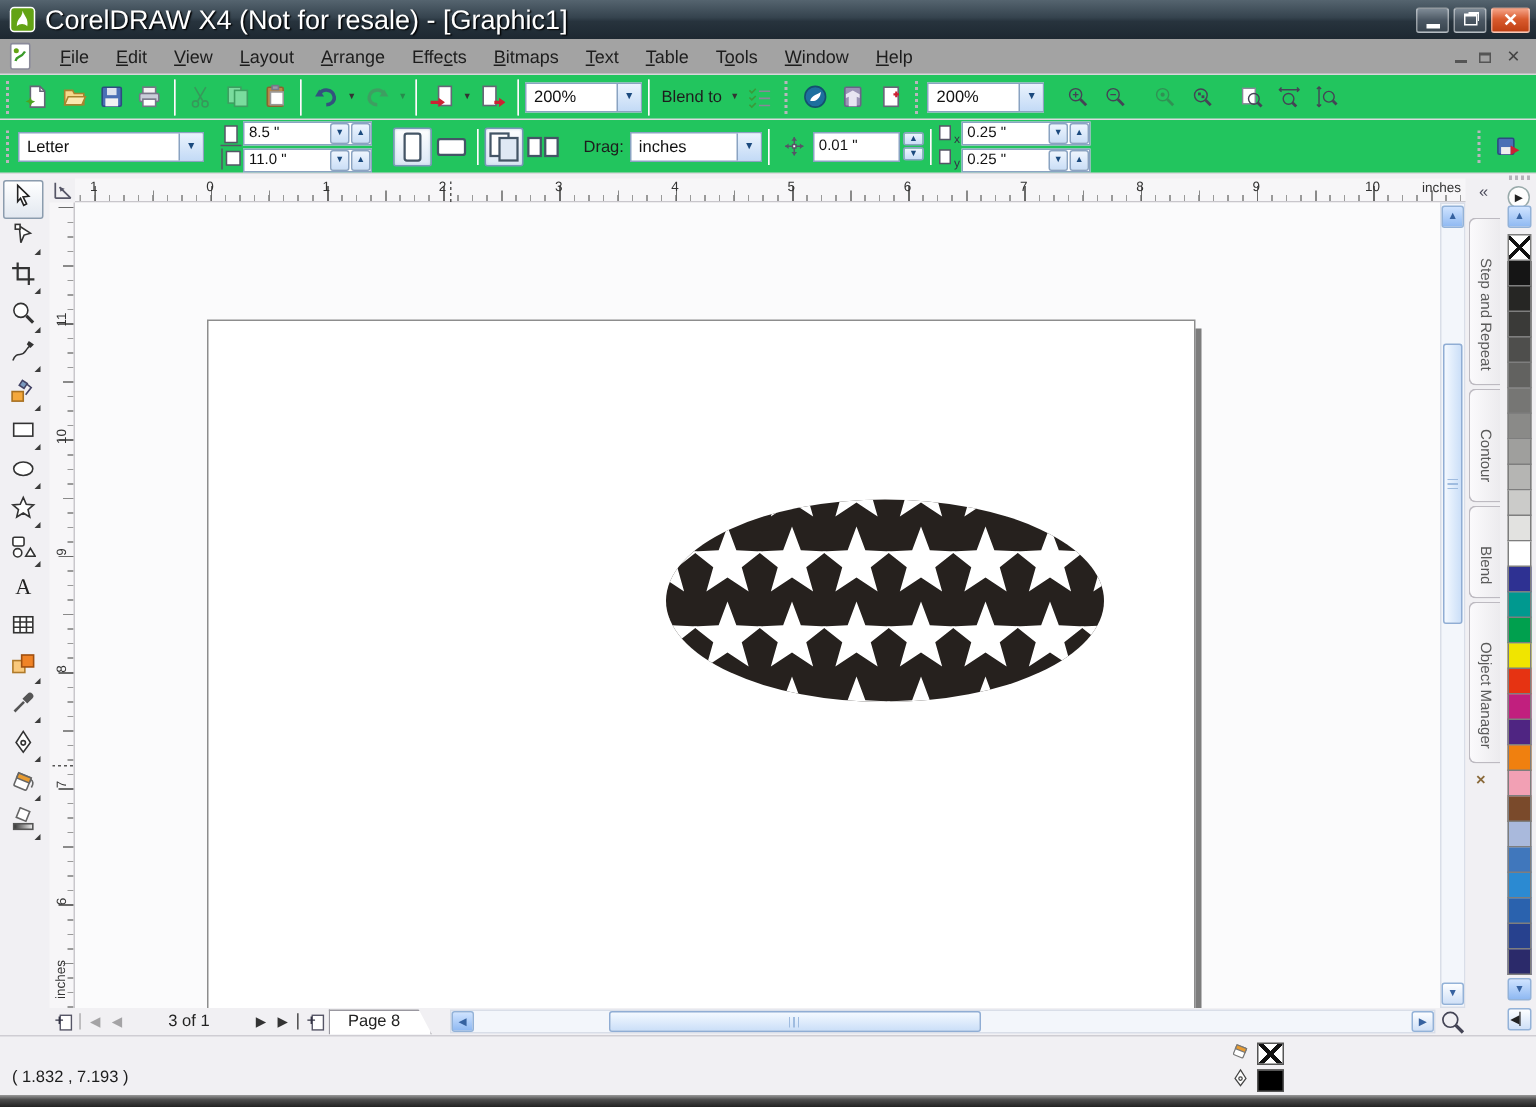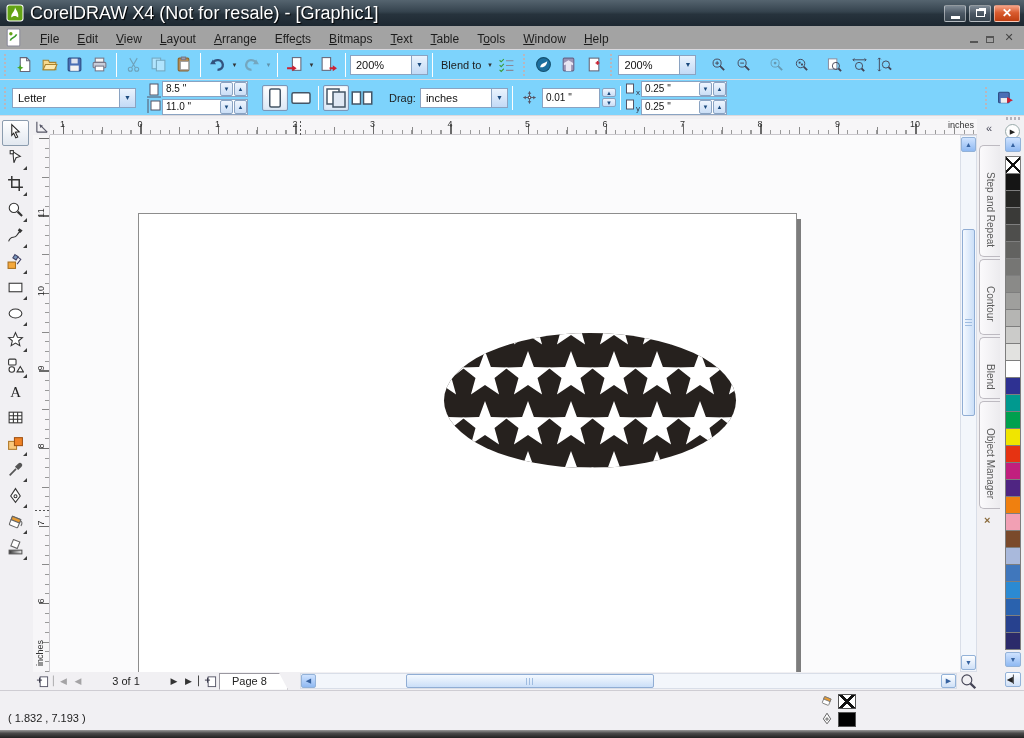--- a/index.html
+++ b/index.html
@@ -27,21 +27,21 @@
     background:#a3a3a3; border-bottom:1px solid #d9d7dc; display:flex; align-items:center; }
   #menubar .docicon { width:19px; height:19px; margin:0 8px 0 4px; }
   .menu-item { font-size:12px; color:#1d1d1d; padding:4px 9px; cursor:default; }
   .menu-item u { text-decoration:underline; }
   #menubar .mwin { margin-left:auto; display:flex; align-items:center; padding-right:8px; gap:8px; }
   .mglyph { color:#444; font-size:11px; width:14px; text-align:center; }
   .mg-min { display:inline-block; width:8px; height:2px; background:#555; }
   .mg-rest { display:inline-block; width:8px; height:7px; border:1px solid #555; border-top:2px solid #555; }
 
   
-  .tbar { position:absolute; left:0; width:1024px; background:#7dd3fc;
+  .tbar { position:absolute; left:0; width:1024px; background:#22c55e;
     border-bottom:1px solid #dcdade; display:flex; align-items:center; }
   #toolbar { top:50px; height:30px; }
   #propbar { top:80px; height:36px; }
   .grip { width:5px; height:22px; margin:0 4px 0 3px;
     background:repeating-linear-gradient(180deg,#b9b6bd 0 2px,transparent 2px 4px);
     background-size:2px 100%; background-repeat:no-repeat; background-position:1px 0; }
   .tsep { width:1px; height:24px; background:#d2d0d6; border-right:1px solid #fdfdfd; margin:0 4px; }
   .tibtn { width:25px; height:24px; display:flex; align-items:center; justify-content:center;
     border-radius:2px; flex:none; }
   .tibtn svg { width:17px; height:17px; }

